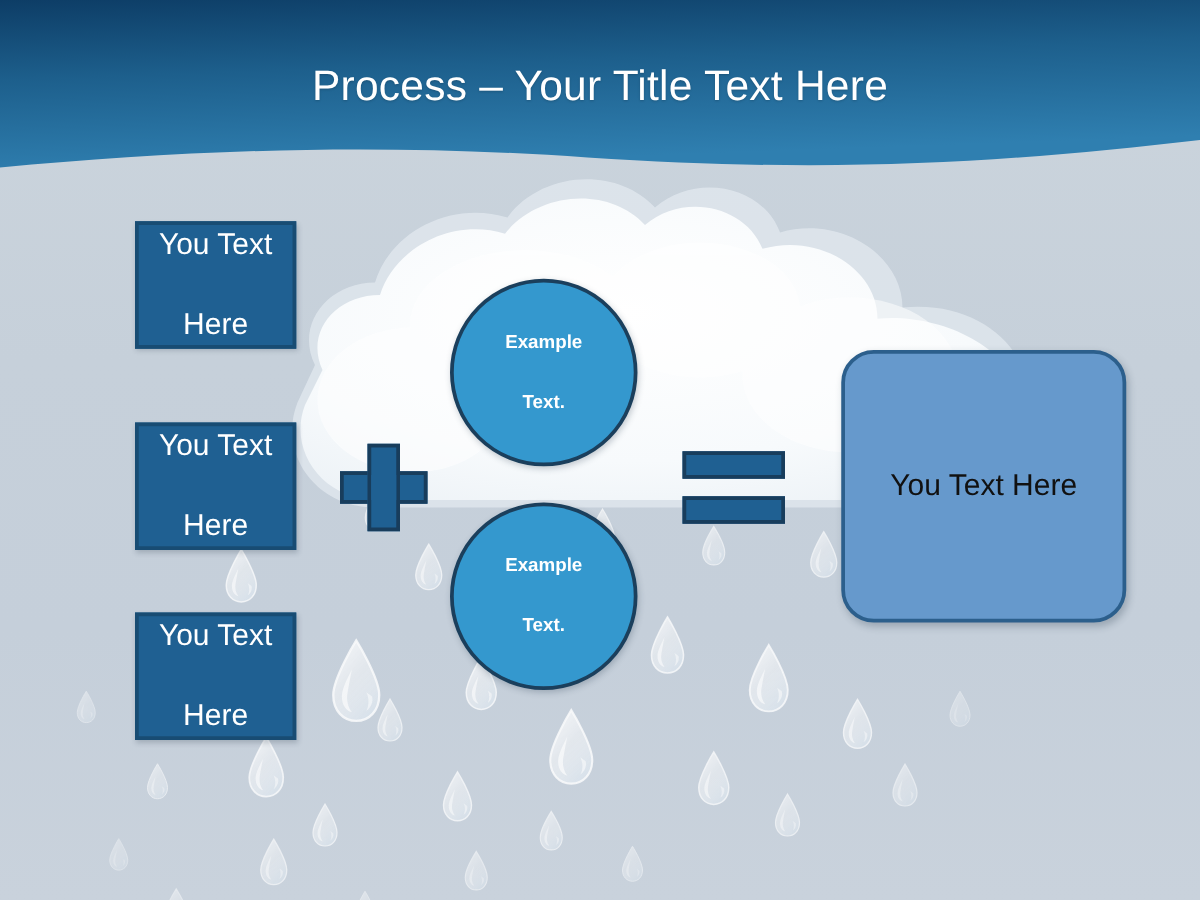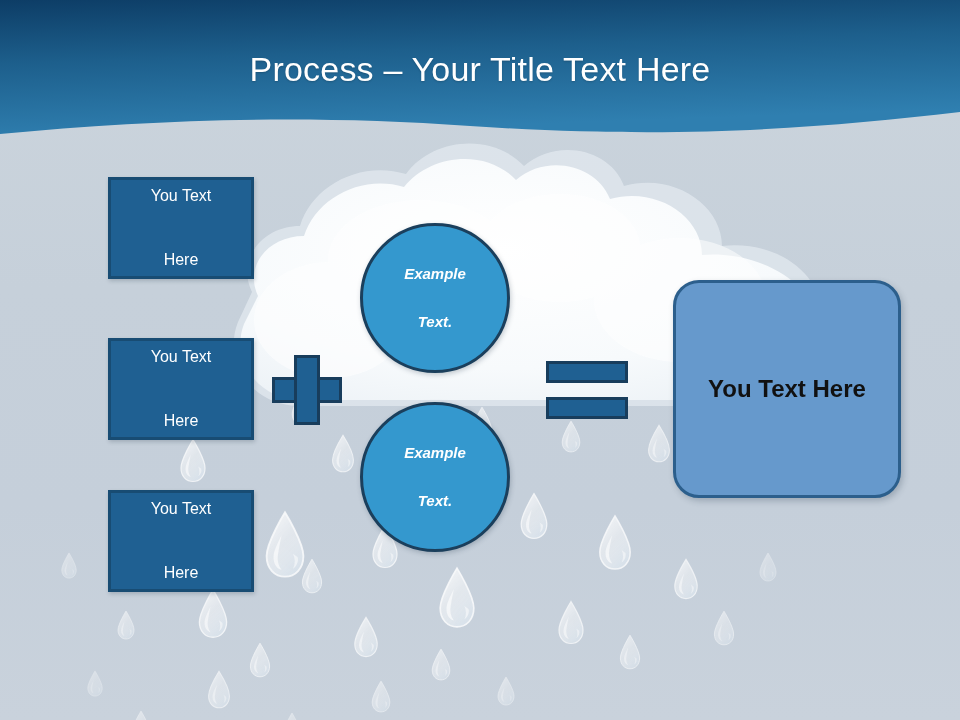--- a/index.html
+++ b/index.html
@@ -55,27 +55,27 @@
 
   
   .shape-layer {
     position: absolute;
     left: 0; top: 0;
     width: 960px; height: 720px;
   }
 
   .text-box {
     position: absolute;
-    width: 146px;
+    width: 129px;
     height: 102px;
     background: #1f6092;
     border: 3px solid #184c73;
     box-sizing: border-box;
     color: #ffffff;
-    font-size: 16px;
+    font-size: 24px;
     line-height: 32px;
     text-align: center;
     display: flex;
     align-items: center;
     justify-content: center;
     box-shadow: 1px 2px 4px rgba(30,50,70,0.22);
   }
   .text-box span { display: block; width: 100%; }
   #box-1 { left: 108px; top: 177px; }
   #box-2 { left: 108px; top: 338px; }
@@ -86,21 +86,20 @@
     width: 150px;
     height: 150px;
     border-radius: 50%;
     background: #3498ce;
     border: 3px solid #1b3f5c;
     box-sizing: border-box;
     color: #ffffff;
     font-size: 15px;
     line-height: 24px;
     font-weight: bold;
-    font-style: italic;
     text-align: center;
     display: flex;
     align-items: center;
     justify-content: center;
     box-shadow: 1px 2px 5px rgba(30,50,70,0.25);
   }
   .circle span { display: block; width: 100%; }
   #circle-1 { left: 360px; top: 223px; }
   #circle-2 { left: 360px; top: 402px; }
 
@@ -114,21 +113,20 @@
     background: #6699cc;
     border: 3px solid #2c5f8c;
     box-sizing: border-box;
     color: #111111;
     font-size: 24px;
     text-align: center;
     display: flex;
     align-items: center;
     justify-content: center;
     box-shadow: 2px 3px 6px rgba(30,50,70,0.25);
-    font-weight: bold;
   }
 
   
   .plus-sign {
     position: absolute;
     left: 272px;
     top: 355px;
     width: 70px;
     height: 70px;
   }

